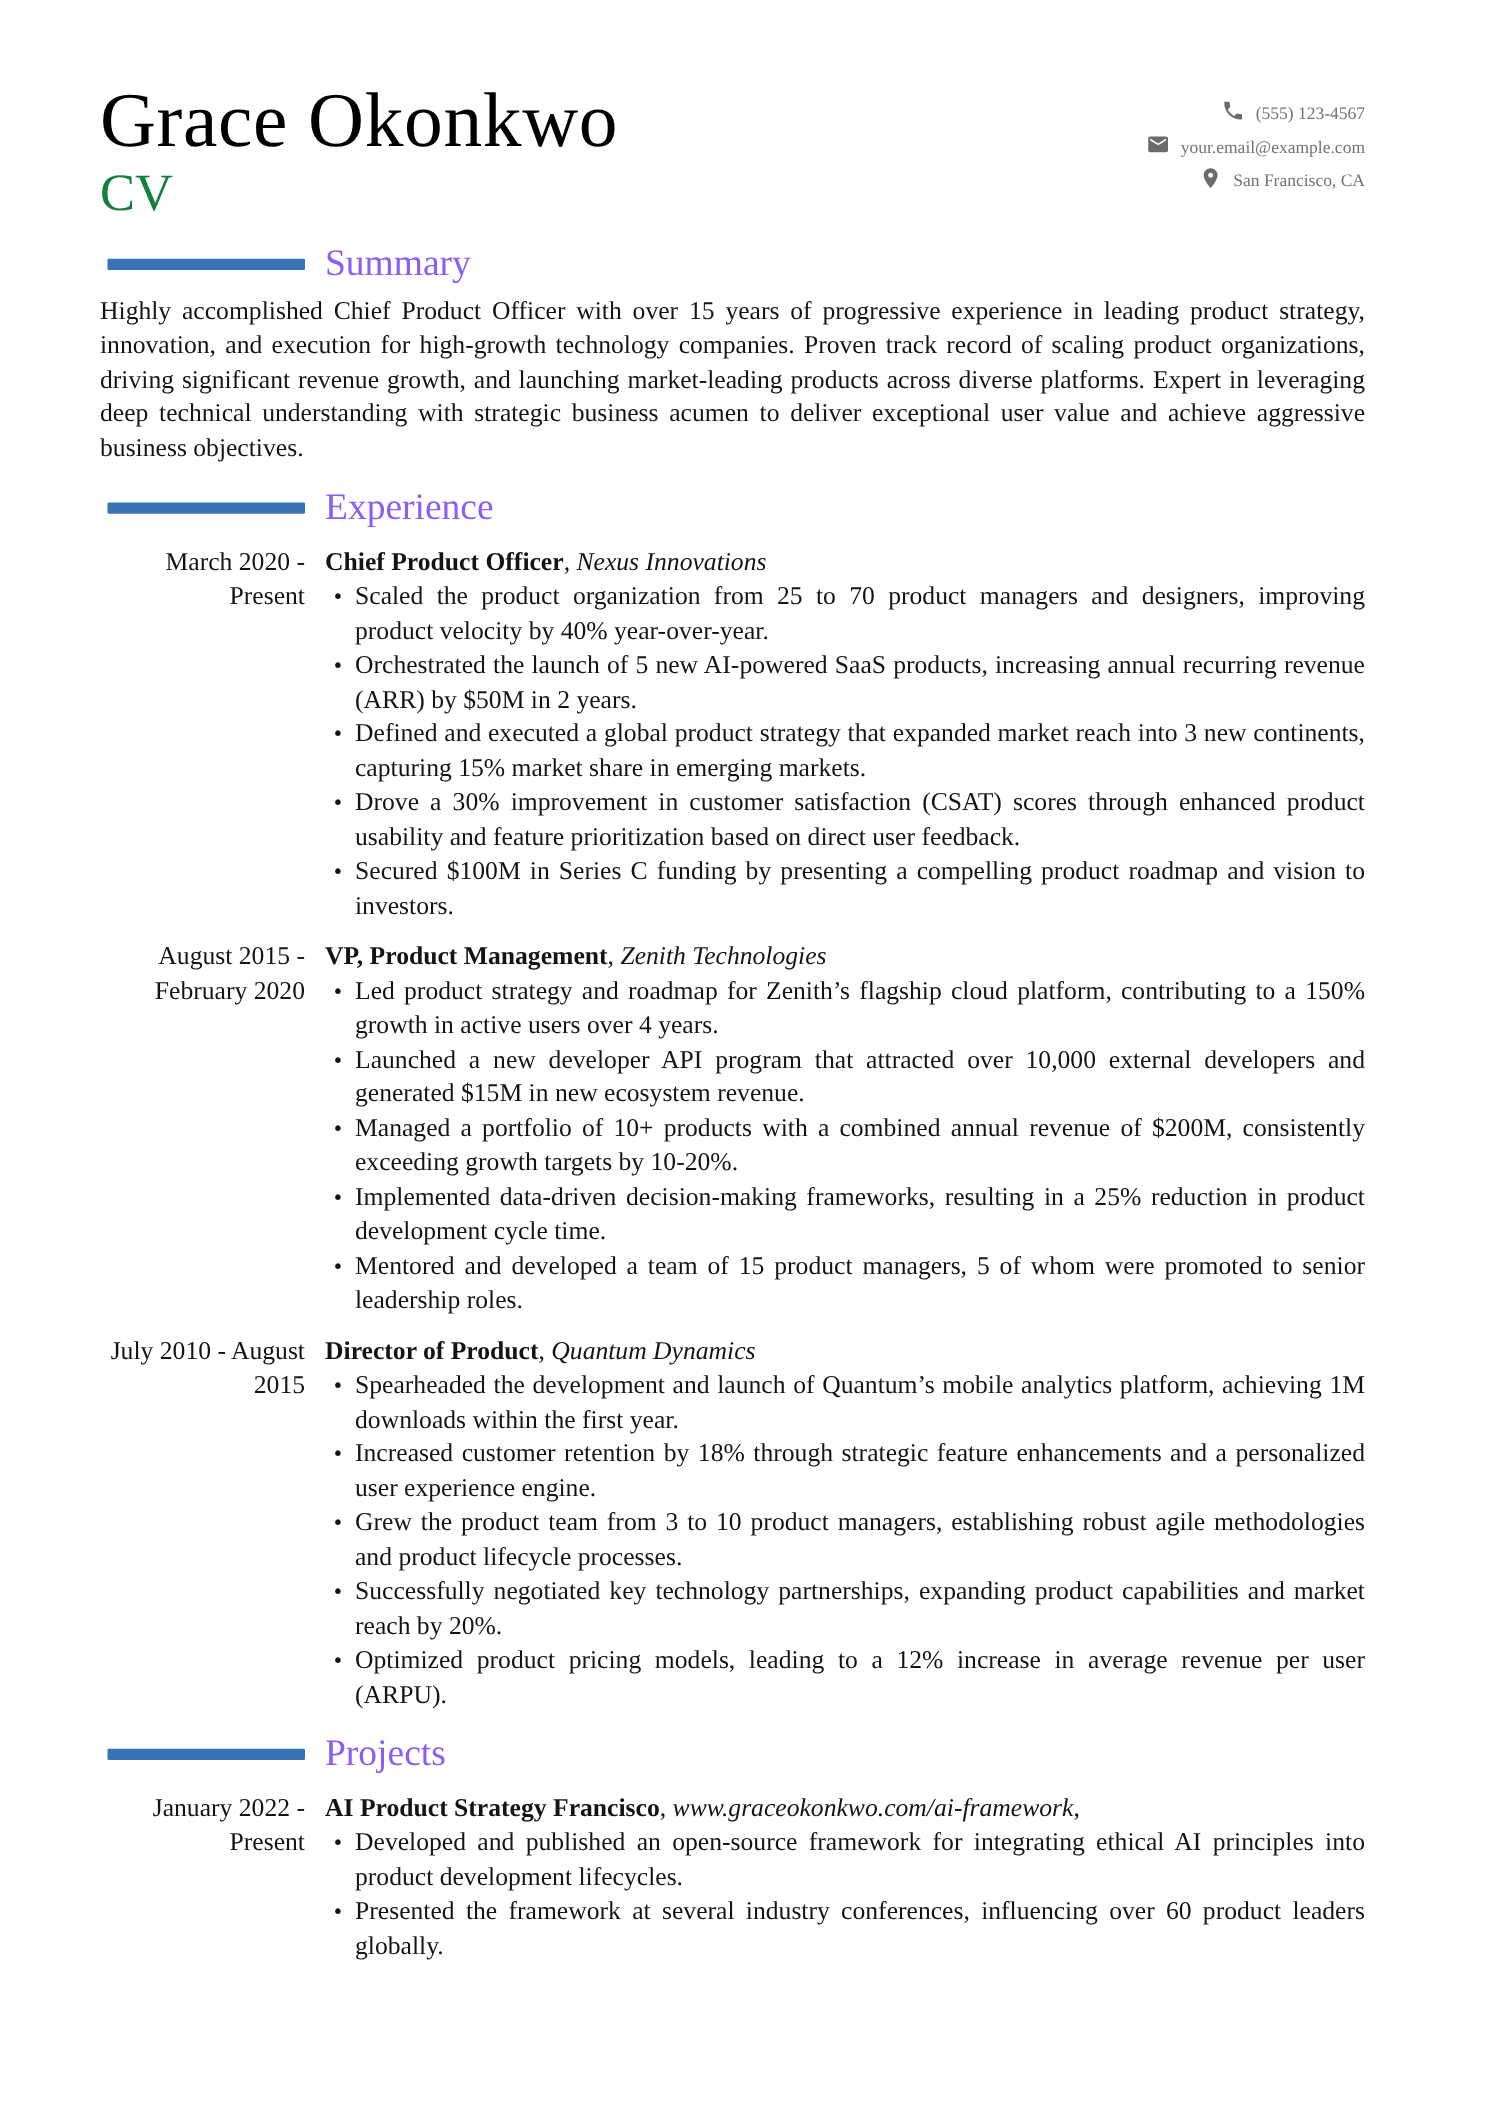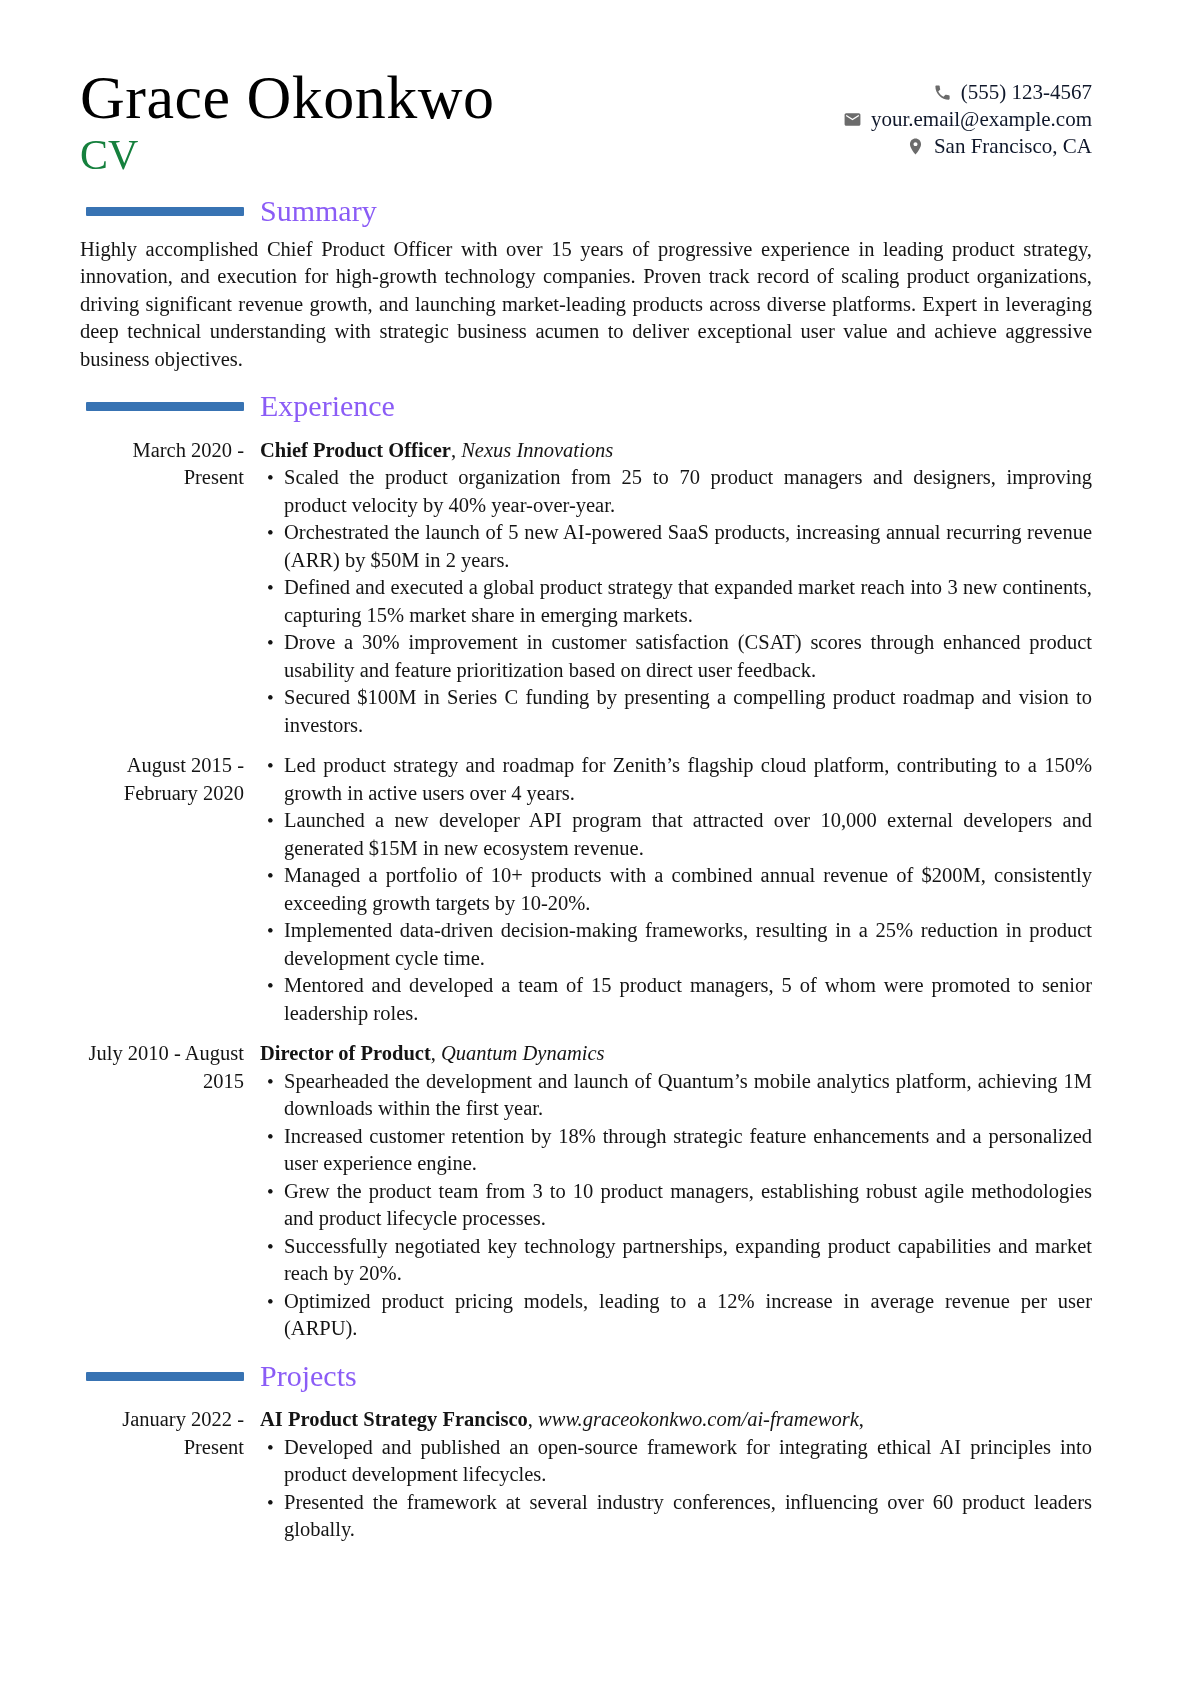--- a/index.html
+++ b/index.html
@@ -17,21 +17,21 @@
     margin-top: 31px;
   }
 
   
   .header { display: flex; justify-content: space-between; align-items: flex-start; }
   .name {
     font-size: 62px; line-height: 1.05; font-weight: 400;
     letter-spacing: 0.5px; color: #000;
   }
   .subtitle { font-size: 42px; line-height: 1.1; color: #15803d; margin-top: 2px; }
-  .contact { text-align: right; font-size: 21px; line-height: 26px; color: #0f172a; padding-top: 14px; }
+  .contact { text-align: right; font-size: 14px; line-height: 26px; color: #737373; padding-top: 14px; }
   .contact-line { white-space: nowrap; margin-bottom: 1px; }
   .contact-line svg { width: 19px; height: 19px; vertical-align: -3px; margin-right: 9px; fill: #6b6b6b; }
 
   
   .section-header { display: flex; align-items: center; margin: 16px 0 7px 0; }
   .rubric { width: 164px; flex: none; display: flex; justify-content: flex-end; }
   .rubric-bar { width: 158px; height: 9px; background: #3873b3; border-radius: 1px; }
   .section-title {
     margin-left: 16px; font-size: 30px; line-height: 1.15;
     color: #8b5cf6; font-weight: 400;
@@ -121,20 +121,21 @@
         <li>Defined and executed a global product strategy that expanded market reach into 3 new continents, capturing 15% market share in emerging markets.</li>
         <li>Drove a 30% improvement in customer satisfaction (CSAT) scores through enhanced product usability and feature prioritization based on direct user feedback.</li>
         <li>Secured $100M in Series C funding by presenting a compelling product roadmap and vision to investors.</li>
       </ul>
     </div>
   </div>
 
   <div class="entry">
     <div class="entry-date">August 2015 - February 2020</div>
     <div class="entry-main">
+      <div class="entry-title-line"><span class="entry-title">VP, Product Management</span><span>,</span> <span class="entry-org">Zenith Technologies</span></div>
       <ul class="bullets">
         <li>Led product strategy and roadmap for Zenith’s flagship cloud platform, contributing to a 150% growth in active users over 4 years.</li>
         <li>Launched a new developer API program that attracted over 10,000 external developers and generated $15M in new ecosystem revenue.</li>
         <li>Managed a portfolio of 10+ products with a combined annual revenue of $200M, consistently exceeding growth targets by 10-20%.</li>
         <li>Implemented data-driven decision-making frameworks, resulting in a 25% reduction in product development cycle time.</li>
         <li>Mentored and developed a team of 15 product managers, 5 of whom were promoted to senior leadership roles.</li>
       </ul>
     </div>
   </div>
 

